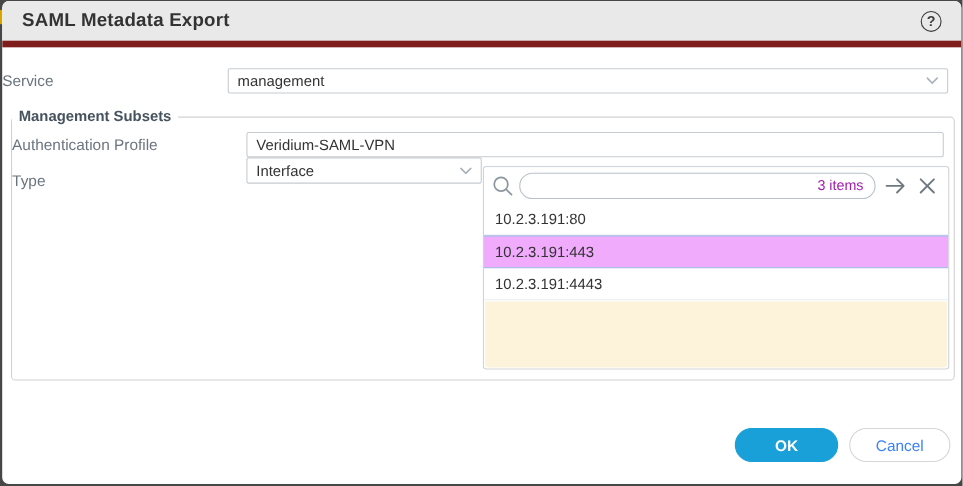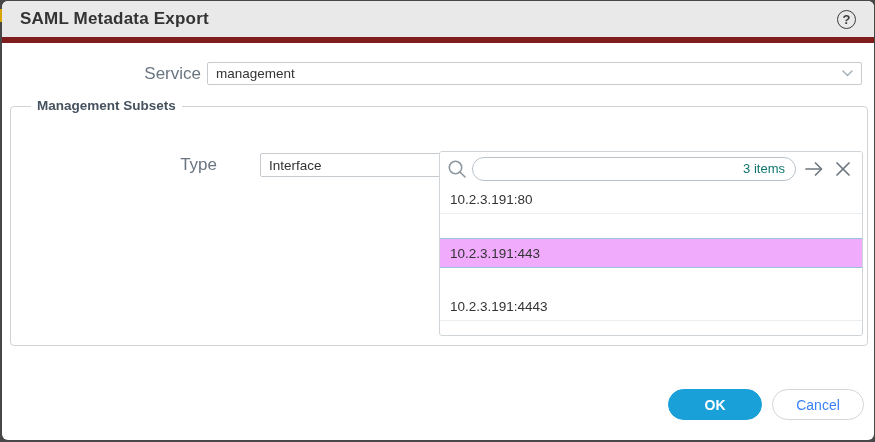--- a/index.html
+++ b/index.html
@@ -35,22 +35,22 @@
     margin-left: auto;
     width: 19px; height: 19px; border-radius: 50%;
     border: 1.6px solid #3c3c3c;
     color: #3c3c3c;
     font-size: 13px; font-weight: bold;
     display: flex; align-items: center; justify-content: center;
     cursor: pointer;
   }
   .field-label {
     position: absolute;
-    font-size: 17px; color: #6b7580;
-    text-align: right;
+    font-size: 14px; color: #6b7580;
+    text-align: left;
     line-height: 23px;
     white-space: nowrap;
   }
   .text-input, .select-box {
     position: absolute;
     height: 23px;
     border: 1px solid #c6cbd0;
     border-radius: 2px;
     background: #fff;
     font-size: 13.5px; color: #333;
@@ -61,21 +61,21 @@
   }
   .select-box { display: flex; align-items: center; cursor: pointer; }
   .select-value { flex: 1; font-size: 13.5px; color: #333; }
   .chevron-icon { width: 11px; height: 7px; flex: none; }
   .chevron-icon svg { display: block; }
   .fieldset {
     position: absolute; left: 8px; top: 105px; width: 858px; height: 240px;
     border: 1px solid #d2d2d2; border-radius: 4px;
   }
   .fieldset-legend {
-    position: absolute; top: -9px; left: 20px;
+    position: absolute; top: -9px; left: 0;
     background: #ffffff; padding: 0 6px;
     font-size: 13.5px; font-weight: bold; color: #46525e;
   }
   .list-panel {
     position: absolute; left: 428px; top: 44px; width: 424px; height: 185px;
     border: 1px solid #cfd4d8; border-radius: 3px;
     background: #fff;
     display: flex; flex-direction: column;
     overflow: hidden;
   }
@@ -90,23 +90,23 @@
     flex: 1; height: 24px;
     border: 1px solid #b9c2c9; border-radius: 13px;
     display: flex; align-items: center;
     padding: 0 10px;
     background: #fff;
   }
   .filter-input {
     flex: 1; border: none; outline: none; background: transparent;
     font-size: 13px; color: #333; font-family: inherit; min-width: 10px;
   }
-  .item-count { font-size: 13px; color: #0f766e; flex: none; }
+  .item-count { font-size: 13px; color: #a21caf; flex: none; }
   .toolbar-icon { width: 22px; height: 22px; flex: none; margin-left: 7px; cursor: pointer; }
-  .list-rows { flex: 1; display: flex; flex-direction: column; gap: 24px; }
+  .list-rows { flex: 1; display: flex; flex-direction: column; }
   .list-row {
     height: 29px; flex: none;
     display: flex; align-items: center;
     padding: 0 10px;
     font-size: 13.5px; color: #333;
     background: #fff;
     border-bottom: 1px solid #eceff1;
     cursor: pointer;
   }
   .list-row.selected {
@@ -139,21 +139,21 @@
     left: 770px; top: 388px; width: 92px;
     background: #ffffff; border: 1px solid #d6d6d6;
     color: #3b82f6;
   }
   
   .row-service-label  { top: 61px; left: 0; width: 199px; }
   .row-service-input  { top: 61px; left: 205px; width: 655px; }
   .row-auth-label     { top: 13px; left: 0; width: 206px; }
   .row-auth-input     { top: 13px; left: 213px; width: 634px; }
   .row-type-label     { top: 46px; left: 0; width: 206px; }
-  .row-type-select    { top: 46px; left: 213px; width: 214px; height: 24px; margin-left: 36px; }
+  .row-type-select    { top: 36px; left: 213px; width: 214px; height: 24px; }
 </style>
 </head>
 <body>
 
 <div class="edge-accent"></div>
 
 <div class="dialog">
 
   <div class="dialog-header">
     <div class="dialog-title">SAML Metadata Export</div>
@@ -166,20 +166,22 @@
     <span class="chevron-icon">
       <svg width="11" height="7" viewBox="0 0 11 7">
           <path d="M1 1l4.5 4.5L10 1" fill="none" stroke="#aab2b9" stroke-width="1.5" stroke-linecap="round"></path>
         </svg>
     </span>
   </div>
 
   <div class="fieldset">
     <div class="fieldset-legend">Management Subsets</div>
 
+    <div class="field-label row-auth-label">Authentication Profile</div>
+    <input class="text-input row-auth-input" type="text" value="Veridium-SAML-VPN" style="">
 
     <div class="field-label row-type-label">Type</div>
     <div class="select-box row-type-select">
       <span class="select-value">Interface</span>
       <span class="chevron-icon">
         <svg width="11" height="7" viewBox="0 0 11 7">
             <path d="M1 1l4.5 4.5L10 1" fill="none" stroke="#aab2b9" stroke-width="1.5" stroke-linecap="round"></path>
           </svg>
       </span>
     </div>

